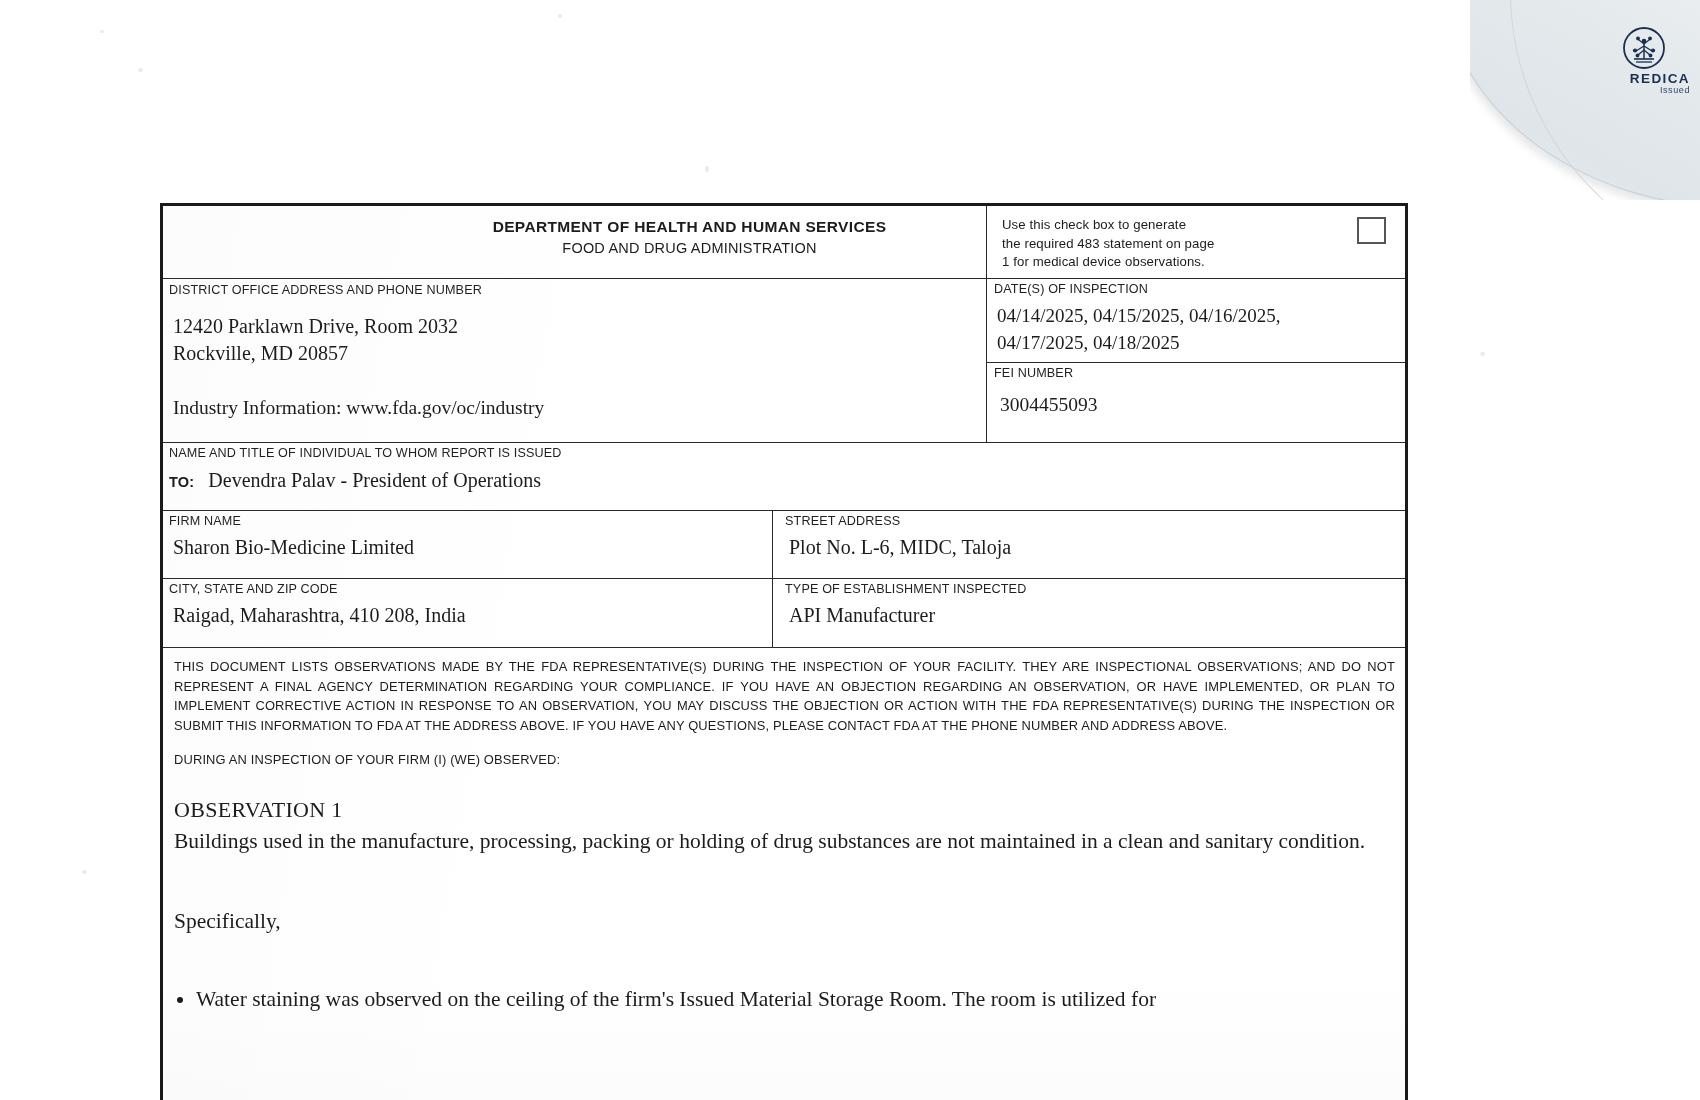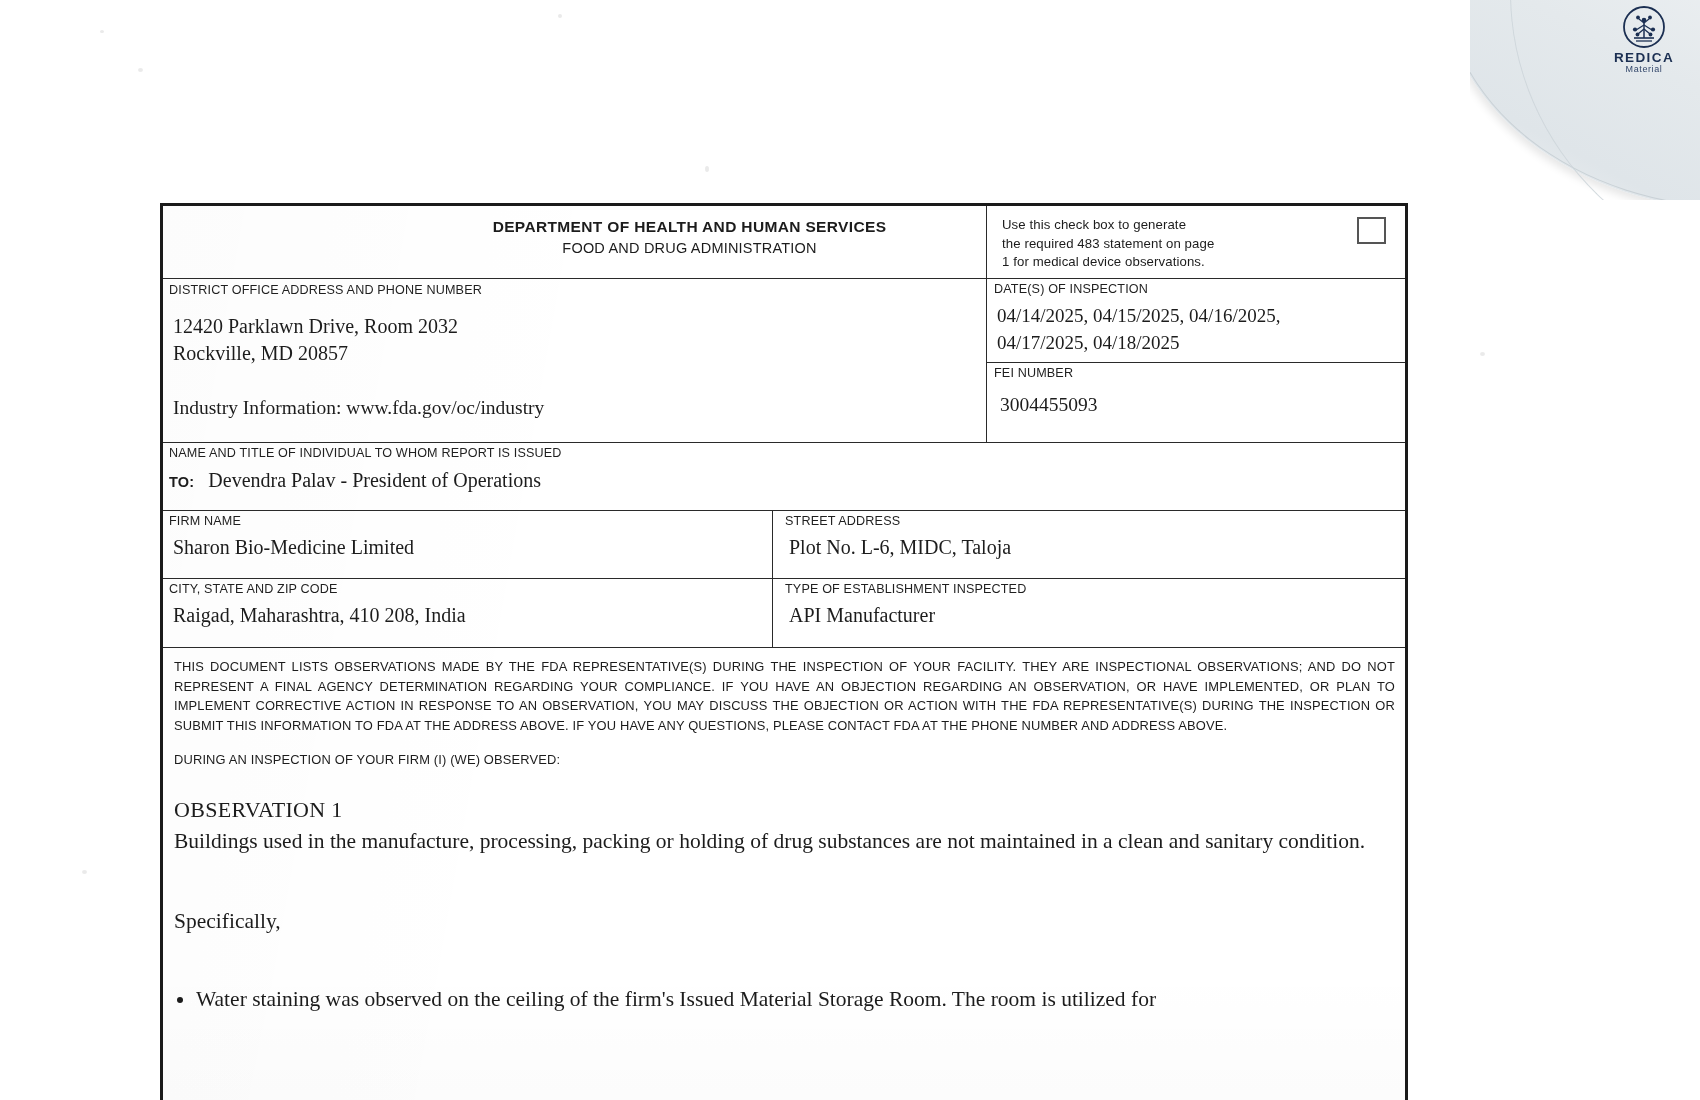--- a/index.html
+++ b/index.html
@@ -69,24 +69,24 @@
     border-bottom-left-radius: 100% 96%;
     border-left: 1px solid #cdd5da;
     border-bottom: 1px solid #cdd5da;
     box-sizing: border-box;
     opacity: .85;
   }
 
   
   #logo {
     position: absolute;
-    top: 5px;
+    top: 26px;
     right: 10px;
     width: 92px;
-    text-align: center;
+    text-align: right;
     color: #1b2f52;
   }
   #logo .mark { display: block; margin: 0 auto; }
   #logo .wordmark {
     display: block;
     font-size: 13.5px;
     font-weight: bold;
     letter-spacing: 1.4px;
     color: #1b2f52;
     margin-top: 1px;
@@ -350,21 +350,21 @@
       <circle cx="16" cy="12.5" r="1.9" fill="#1b2f52"></circle>
       <circle cx="28" cy="12.5" r="1.9" fill="#1b2f52"></circle>
       <circle cx="13" cy="24.5" r="2.1" fill="#1b2f52"></circle>
       <circle cx="31" cy="24.5" r="2.1" fill="#1b2f52"></circle>
       <circle cx="15.5" cy="29.5" r="1.9" fill="#1b2f52"></circle>
       <circle cx="28.5" cy="29.5" r="1.9" fill="#1b2f52"></circle>
       <line x1="12" y1="33" x2="32" y2="33" stroke="#1b2f52" stroke-width="1.6"></line>
       <line x1="14" y1="36" x2="30" y2="36" stroke="#1b2f52" stroke-width="1.3"></line>
     </svg>
     <span class="wordmark">REDICA</span>
-    <span class="subword">Material</span>
+    <span class="subword">Issued</span>
   </div>
 
   <div id="form">
 
     <div class="row hline" id="hdr">
       <div id="hdr-title-cell" class="vline">
         <div id="agency-title">DEPARTMENT OF HEALTH AND HUMAN SERVICES</div>
         <div id="agency-sub">FOOD AND DRUG ADMINISTRATION</div>
       </div>
       <div id="hdr-check-cell">

